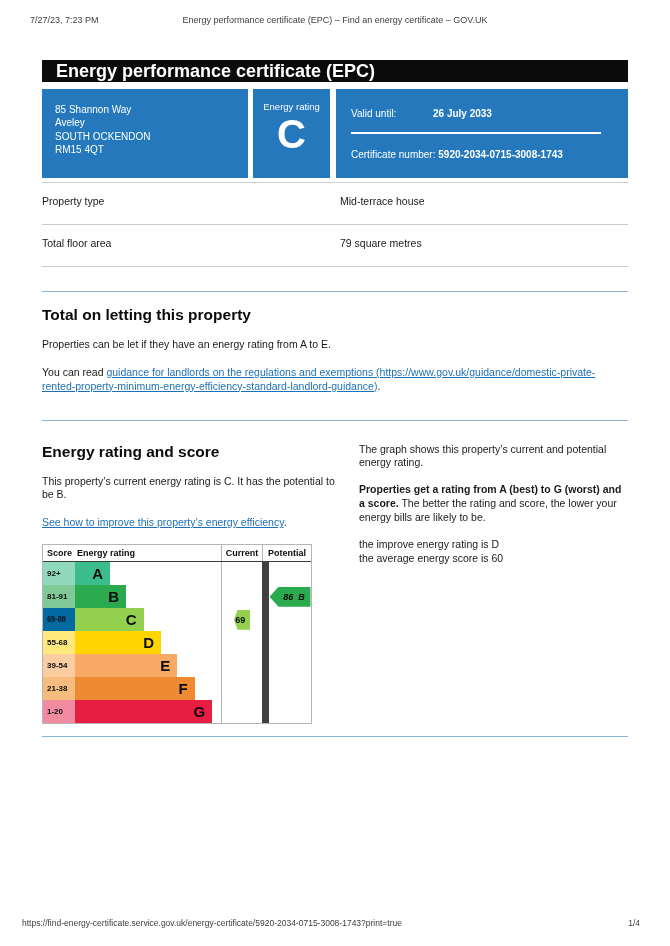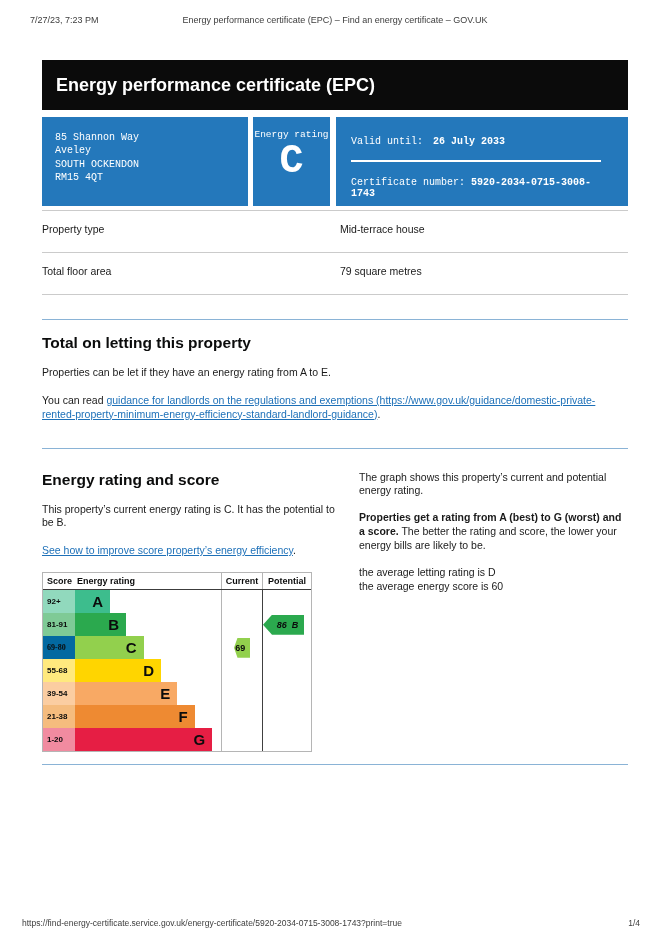--- a/index.html
+++ b/index.html
@@ -9,24 +9,24 @@
 
   
   .print-header { position: absolute; top: 15px; left: 30px; right: 30px; height: 12px; font-size: 9px; color: #3d3d3d; }
   .ph-timestamp { position: absolute; left: 0; top: 0; }
   .ph-title { position: absolute; left: 0; right: 0; top: 0; text-align: center; }
   .print-footer { position: absolute; top: 918px; left: 22px; right: 30px; display: flex; justify-content: space-between; font-size: 8.5px; color: #3d3d3d; }
 
   
   .content { position: absolute; left: 42px; top: 60px; width: 586px; }
 
-  .banner { background: #0b0b0b; color: #ffffff; height: 50px; display: flex; align-items: center; padding-left: 14px; }
+  .banner { background: #0b0b0b; color: #ffffff; height: 22px; display: flex; align-items: center; padding-left: 14px; }
   .banner-title { font-size: 18px; font-weight: bold; margin: 0; }
 
-  .summary-row { display: flex; margin-top: 7px; height: 89px; font-family: Liberation Mono, monospace; }
+  .summary-row { display: flex; margin-top: 7px; height: 89px; }
   .box-blue { background: #2478bb; color: #ffffff; }
   .address-box { width: 206px; padding: 14px 8px 0 13px; font-size: 10px; line-height: 1.34; }
   .rating-box { width: 77px; margin-left: 5px; text-align: center; padding-top: 12px; }
   .rating-box-label { font-size: 9.5px; }
   .rating-box-letter { font-size: 40px; font-weight: bold; line-height: 1.1; }
   .validity-box { flex: 1; margin-left: 6px; font-size: 10px; padding: 0 18px 0 15px; }
   .valid-row { display: flex; padding-top: 19px; }
   .valid-label { width: 82px; }
   .vbox-divider { height: 2px; background: #ffffff; width: 250px; margin-top: 13px; }
   .cert-row { margin-top: 15px; }
@@ -58,21 +58,21 @@
   .epc-header-row { display: flex; height: 17px; border-bottom: 1.5px solid #3c3c3c; align-items: stretch; font-size: 9px; font-weight: bold; color: #0b0c0c; }
   .epc-h-score { width: 32px; display: flex; align-items: center; padding-left: 4px; }
   .epc-h-rating { flex: 1; display: flex; align-items: center; padding-left: 2px; }
   .epc-h-cur { width: 41px; border-left: 1px solid #b5b5b5; display: flex; align-items: center; justify-content: center; }
   .epc-h-pot { width: 49px; border-left: 1px solid #b5b5b5; display: flex; align-items: center; justify-content: center; }
   .epc-row { display: flex; height: 23px; }
   .epc-score-cell { width: 32px; font-size: 8px; font-weight: bold; color: #0b0c0c; display: flex; align-items: center; padding-left: 4px; }
   .epc-bar-area { flex: 1; }
   .epc-bar { height: 100%; display: flex; align-items: center; justify-content: flex-end; padding-right: 7px; font-size: 15px; font-weight: bold; color: #0b0c0c; }
   .epc-cur-cell { width: 41px; border-left: 1px solid #b5b5b5; display: flex; align-items: center; justify-content: center; }
-  .epc-pot-cell { width: 49px; border-left: 1px solid #404040; display: flex; align-items: center; justify-content: flex-start; font-style: italic; }
+  .epc-pot-cell { width: 49px; border-left: 7px solid #404040; display: flex; align-items: center; justify-content: center; font-style: italic; }
   .epc-arrow { height: 20px; display: flex; align-items: center; justify-content: center; padding-left: 8px; font-size: 9px; font-weight: bold; color: #0b0c0c; white-space: pre; clip-path: polygon(0 50%, 22% 0, 100% 0, 100% 100%, 22% 100%); }
   .epc-arrow-current { width: 16px; }
   .epc-arrow-potential { width: 41px; }
 </style>
 </head>
 <body>
 
 <div class="page">
 
   <div class="print-header">
@@ -127,21 +127,21 @@
       <p>Properties can be let if they have an energy rating from A to E.</p>
       <p><span>You can read </span><a href="#">guidance for landlords on the regulations and exemptions (https://www.gov.uk/guidance/domestic-private-rented-property-minimum-energy-efficiency-standard-landlord-guidance)</a><span>.</span></p>
     </section>
 
     <hr class="blue-rule rule-2">
 
     <div class="two-col">
       <div class="col-left">
         <h2>Energy rating and score</h2>
         <p>This property’s current energy rating is C. It has the potential to be B.</p>
-        <p><a href="#">See how to improve score property’s energy efficiency</a><span>.</span></p>
+        <p><a href="#">See how to improve this property’s energy efficiency</a><span>.</span></p>
 
         <div class="epc-chart">
           <div class="epc-header-row">
             <div class="epc-h-score">Score</div>
             <div class="epc-h-rating">Energy rating</div>
             <div class="epc-h-cur">Current</div>
             <div class="epc-h-pot">Potential</div>
           </div>
           <div id="epc-rows">
               <div class="epc-row">
@@ -204,21 +204,21 @@
                 <div class="epc-cur-cell"></div>
                 <div class="epc-pot-cell"></div>
               </div>
             </div>
         </div>
       </div>
 
       <div class="col-right">
         <p>The graph shows this property’s current and potential energy rating.</p>
         <p><strong>Properties get a rating from A (best) to G (worst) and a score.</strong><span> The better the rating and score, the lower your energy bills are likely to be.</span></p>
-        <div class="avg-line">the average letting rating is D</div>
+        <div class="avg-line">the improve energy rating is D</div>
         <div class="avg-line">the average energy score is 60</div>
       </div>
     </div>
 
     <hr class="blue-rule rule-3">
 
   </div>
 
   <div class="print-footer">
     <span>https://find-energy-certificate.service.gov.uk/energy-certificate/5920-2034-0715-3008-1743?print=true</span>

